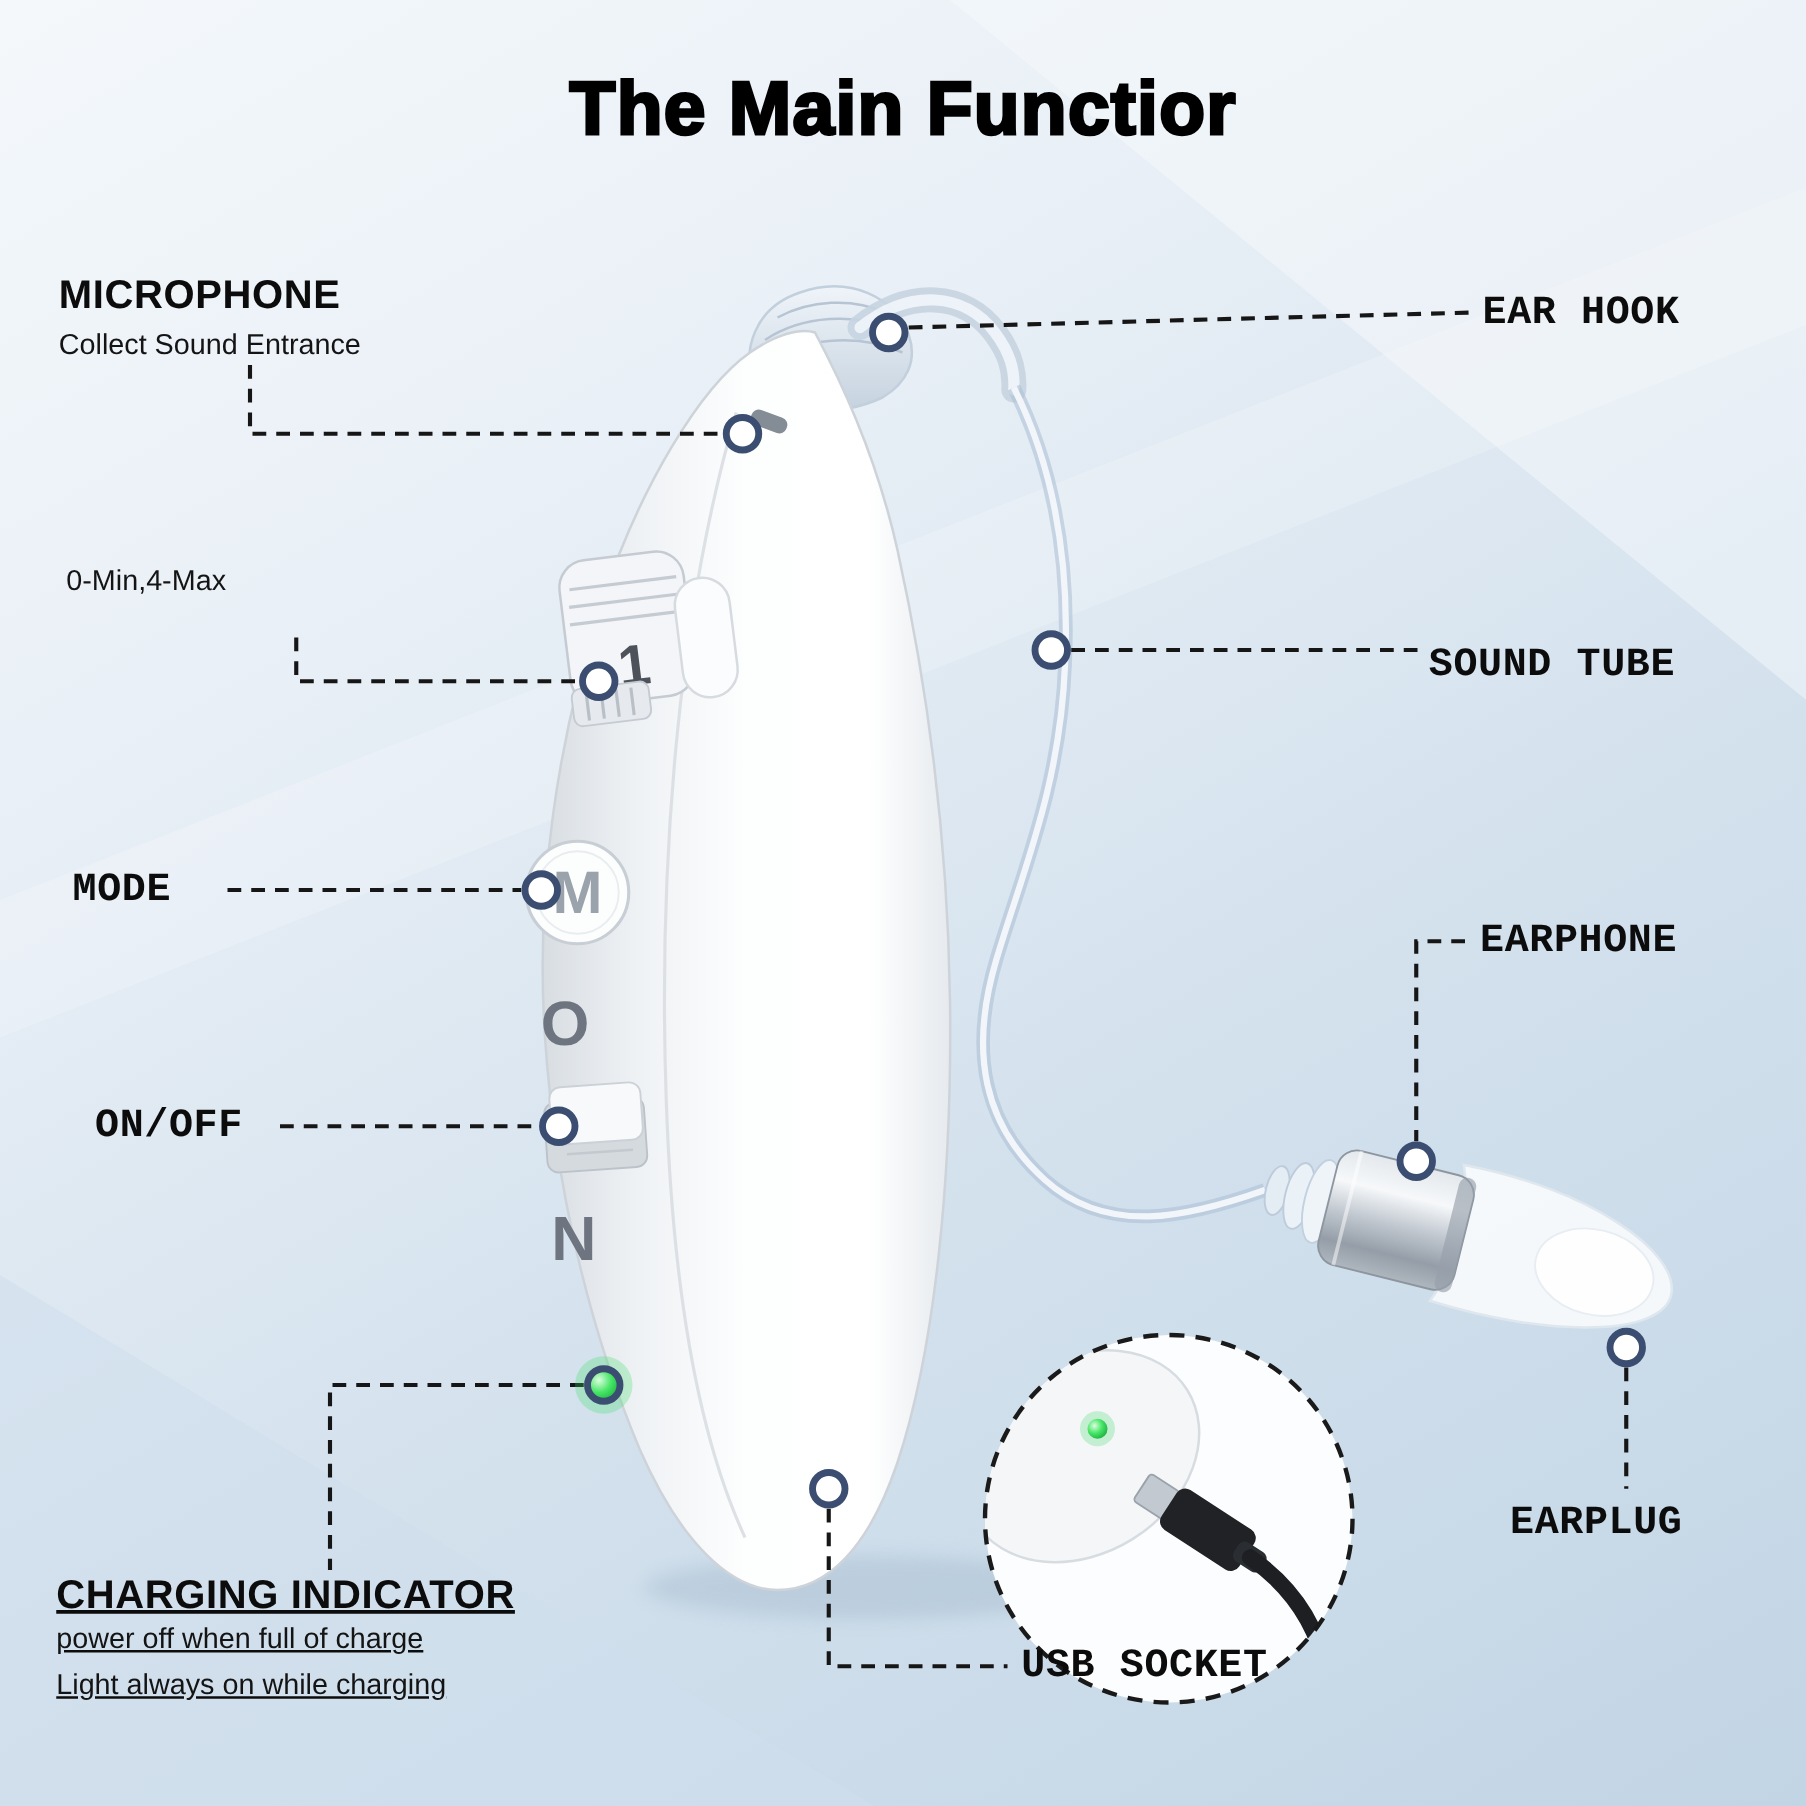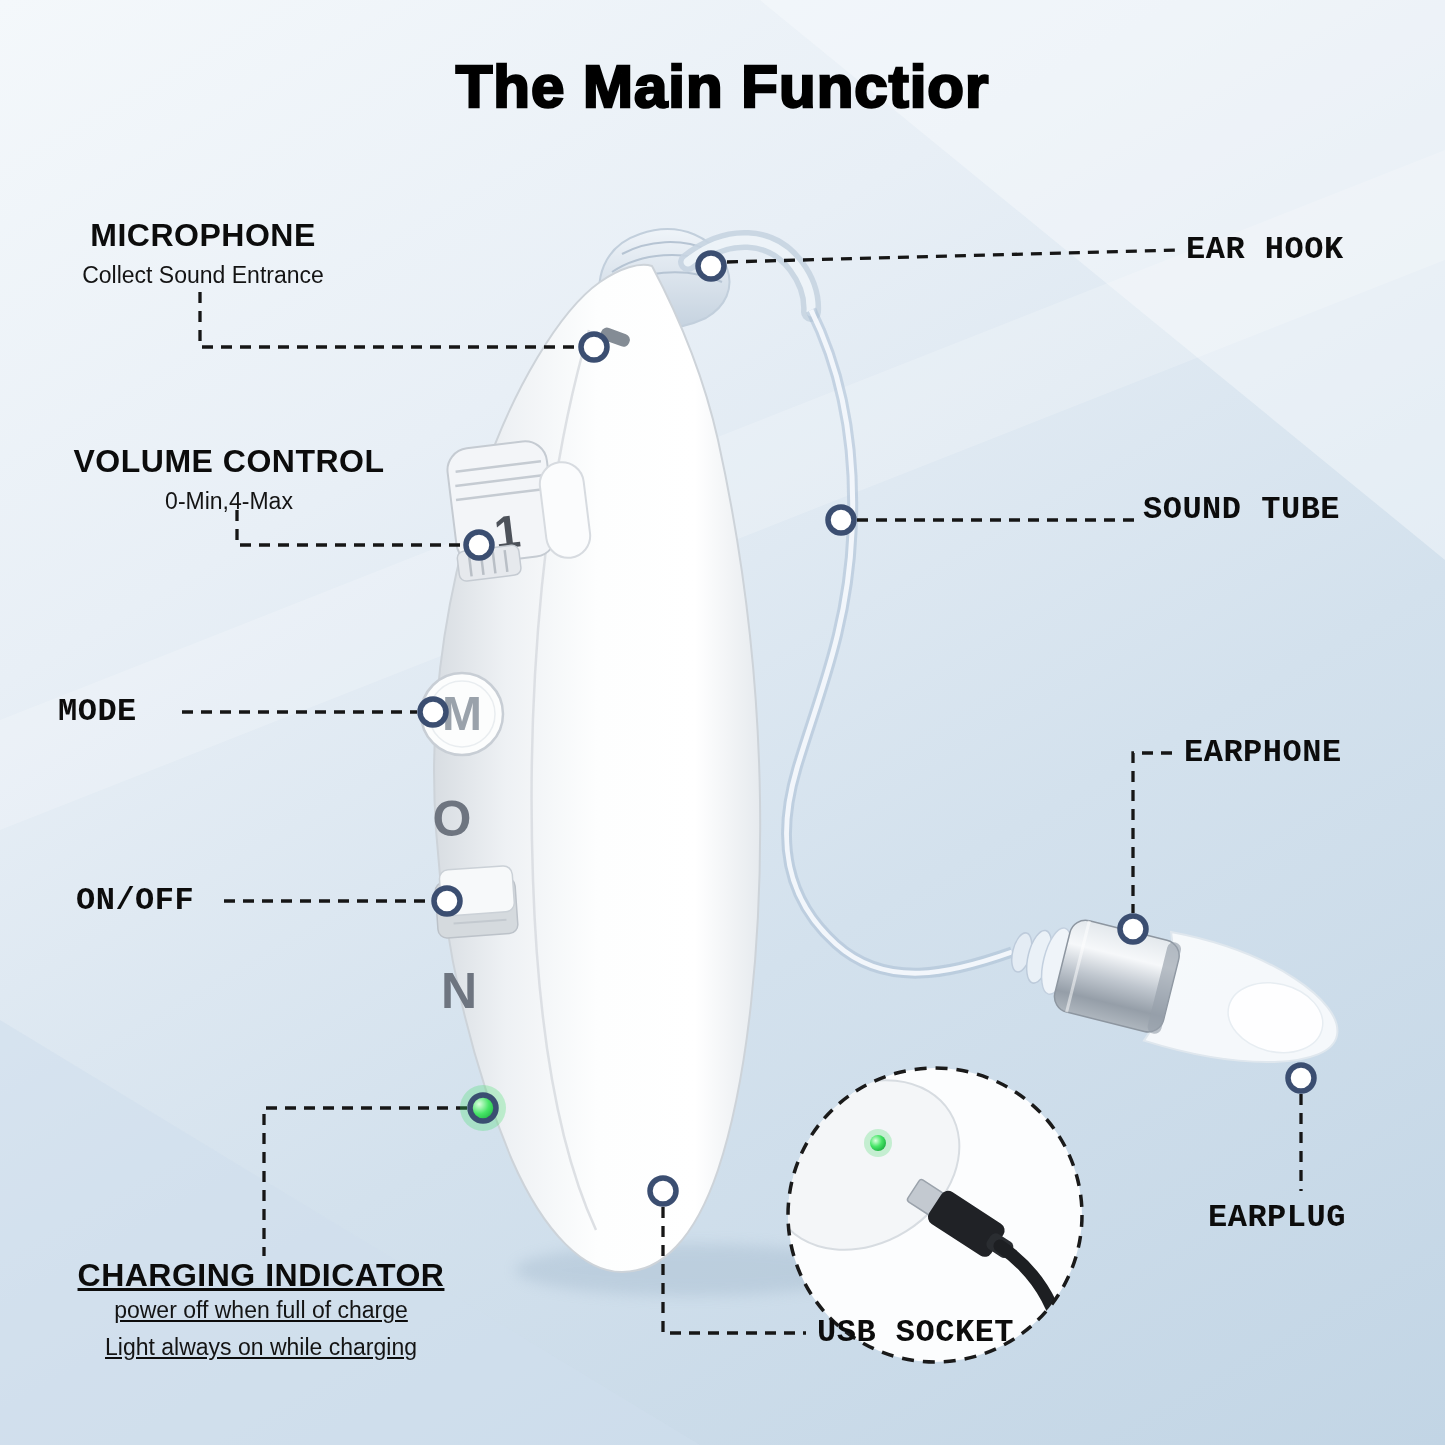--- a/index.html
+++ b/index.html
@@ -12,21 +12,21 @@
   .title{
     position:absolute;top:52px;left:0;width:100%;text-align:center;
     font-size:60px;font-weight:bold;color:#000;-webkit-text-stroke:2.5px #000;
     letter-spacing:1px;white-space:nowrap;
   }
   .label{
     position:absolute;font-size:32px;font-weight:bold;color:#0c0c0c;white-space:nowrap;
     letter-spacing:.5px;
     font-family:Liberation Mono, monospace;
   }
-  .group{position:absolute;text-align:center;}
+  .group{position:absolute;text-align:left;}
   .group .label-main{font-size:32px;font-weight:bold;letter-spacing:.5px;white-space:nowrap;}
   .group .sub{font-size:23px;font-weight:normal;margin-top:7px;color:#141414;line-height:1.3;}
 </style>
 </head>
 <body>
 
 <div class="stage">
 
   <svg class="art" viewBox="0 0 1445 1445" xmlns="http://www.w3.org/2000/svg">
     <defs>
@@ -181,25 +181,24 @@
   <div class="title">The Main Functior</div>
 
   <div class="group" style="left:47px;top:217px;width:312px;">
     <div class="label-main">MICROPHONE</div>
     <div class="sub">Collect Sound Entrance</div>
   </div>
 
   <div class="label" style="left:1186px;top:231px;">EAR HOOK</div>
 
   <div class="group" style="left:53px;top:443px;width:352px;">
-    <div class="label-main">VOLUME CONTROL</div>
     <div class="sub">0-Min,4-Max</div>
   </div>
 
-  <div class="label" style="left:1143px;top:491px;">SOUND TUBE</div>
+  <div class="label" style="left:1143px;top:513px;">SOUND TUBE</div>
 
   <div class="label" style="left:58px;top:693px;text-align:center;">MODE</div>
 
   <div class="label" style="left:1184px;top:734px;">EARPHONE</div>
 
   <div class="label" style="left:76px;top:882px;">ON/OFF</div>
 
   <div class="label" style="left:1208px;top:1199px;">EARPLUG</div>
 
   <div class="group" style="left:45px;top:1257px;width:432px;text-decoration:underline;">

